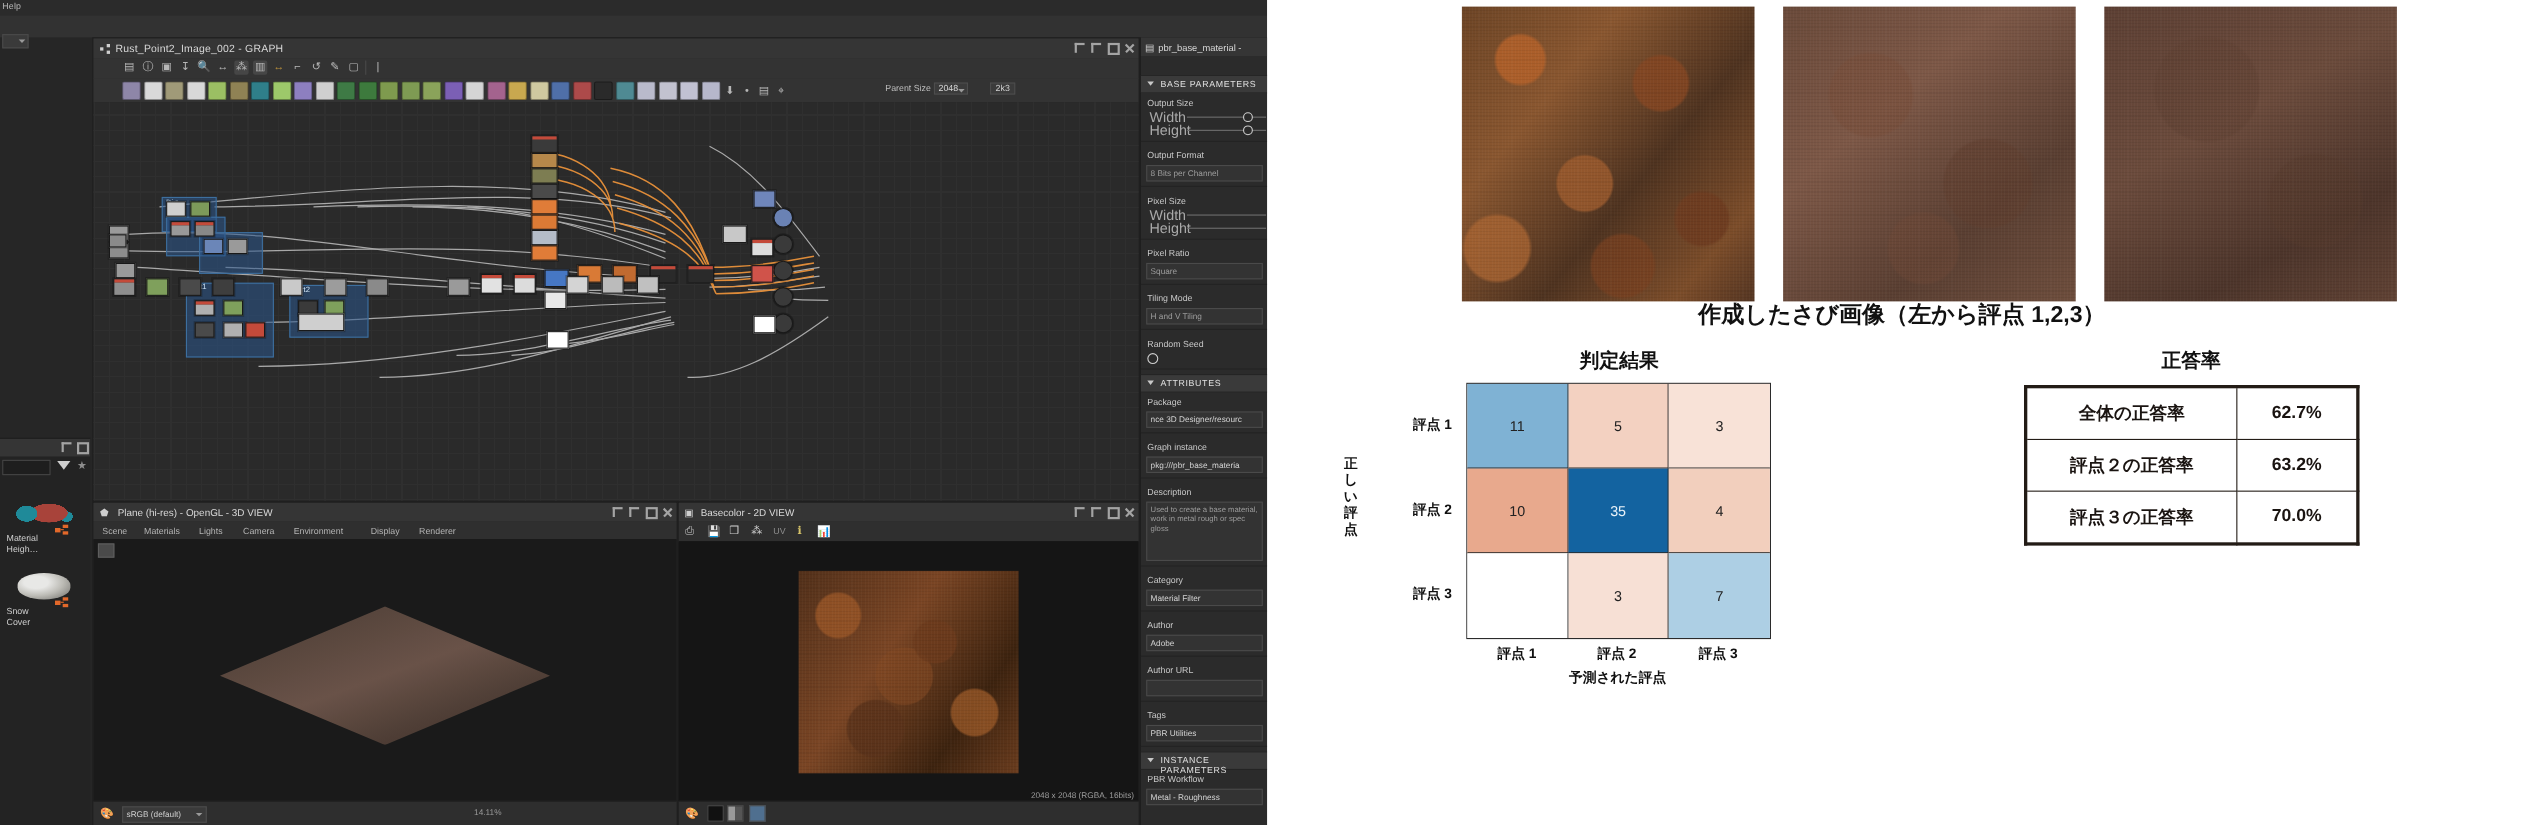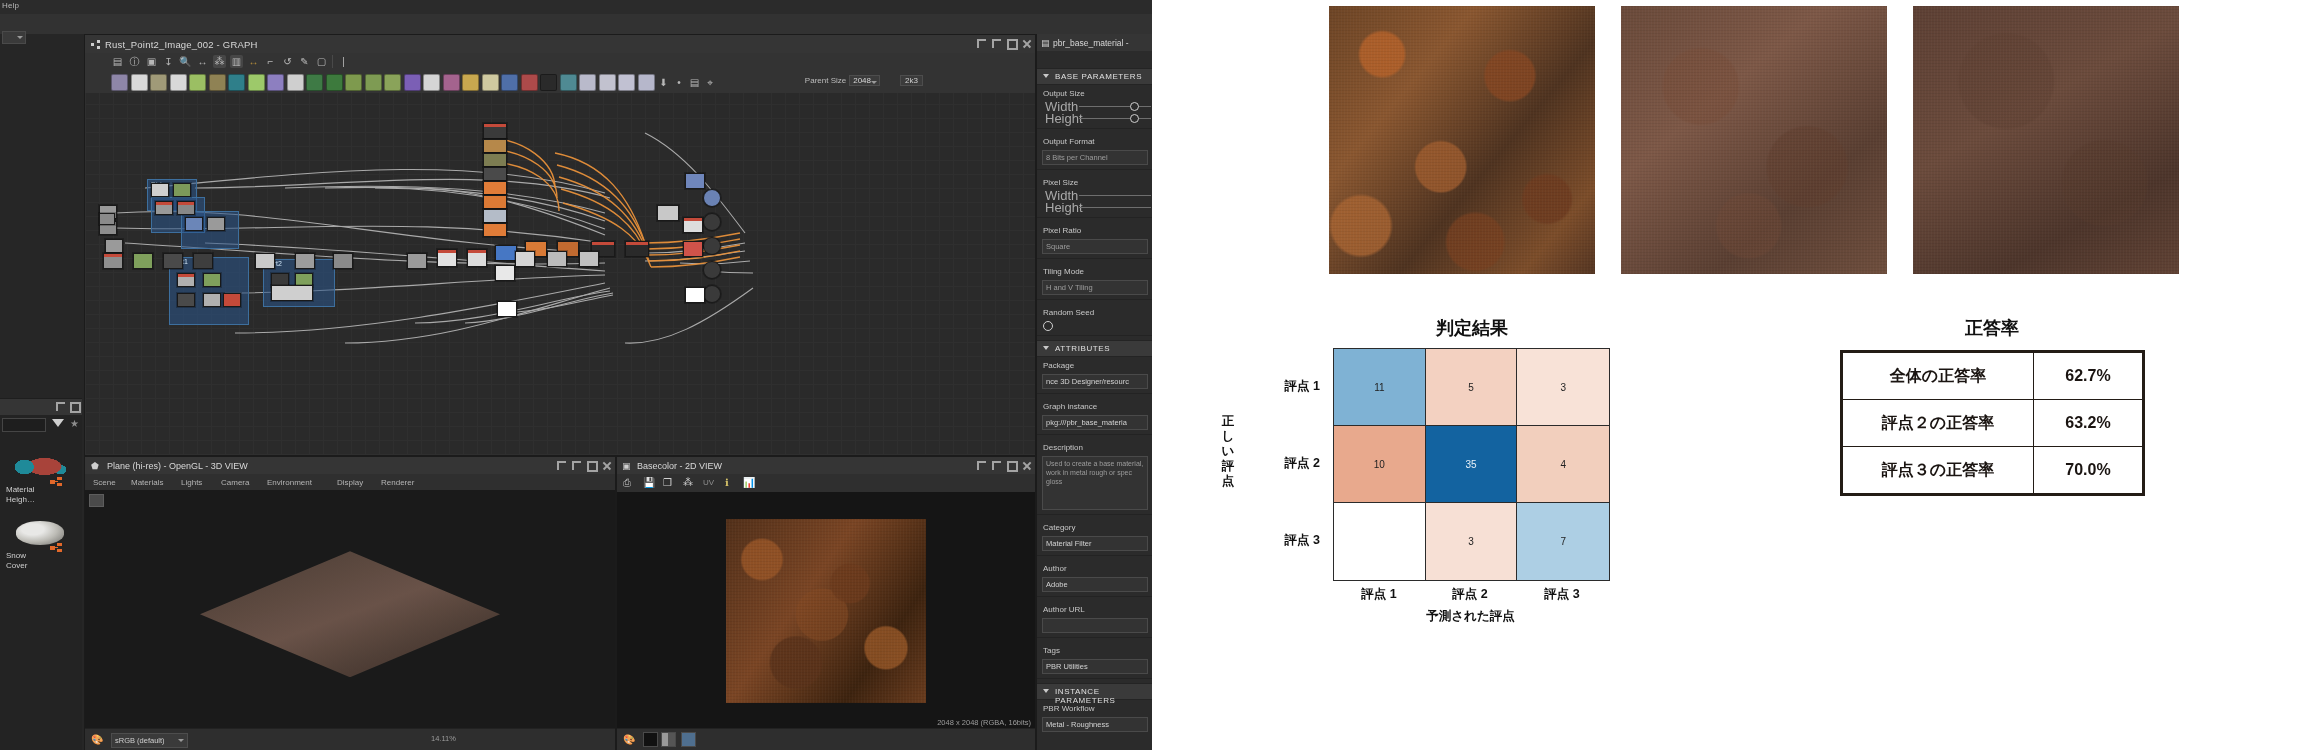--- a/index.html
+++ b/index.html
@@ -164,21 +164,21 @@
       radial-gradient(circle at 72% 66%, rgba(86,58,44,.4) 0 16%, transparent 17%),
       linear-gradient(150deg,#5d4034,#6b4b3c 40%,#4d352b 75%,#604234);}
   .rust-noise{position:absolute;inset:0;opacity:.5;
      background-image:repeating-linear-gradient(0deg,rgba(0,0,0,.10) 0 1px,transparent 1px 3px),
                       repeating-linear-gradient(90deg,rgba(255,255,255,.05) 0 1px,transparent 1px 3px);}
   .rust-cap{position:absolute;left:0;top:266px;width:100%;text-align:center;font-size:21px;font-weight:bold;color:#111;}
 
   .cm-wrap{position:absolute;left:20px;top:316px;width:560px;height:420px;}
   .cm-title{position:absolute;left:150px;top:0;width:300px;text-align:center;font-size:18px;font-weight:bold;color:#111;}
   .cm-grid{position:absolute;left:161px;top:32px;width:275px;height:231px;border:1px solid #2b2b2b;display:grid;grid-template-columns:repeat(3,1fr);grid-template-rows:repeat(3,1fr);}
-  .cell{position:relative;border-right:1px solid #2b2b2b;border-bottom:1px solid #2b2b2b;display:flex;align-items:center;justify-content:center;font-size:10px;color:#222;}
+  .cell{position:relative;border-right:1px solid #2b2b2b;border-bottom:1px solid #2b2b2b;display:flex;align-items:center;justify-content:center;font-size:13px;color:#222;}
   .cell:nth-child(3n){border-right:none;}
   .cell:nth-child(n+7){border-bottom:none;}
   .rlabel{position:absolute;right:0;width:74px;text-align:right;font-size:12.5px;font-weight:bold;color:#111;}
   .ylab{position:absolute;left:48px;top:98px;width:16px;font-size:12.5px;font-weight:bold;color:#111;line-height:15px;text-align:center;}
   .clabel{position:absolute;top:270px;width:92px;text-align:center;font-size:12.5px;font-weight:bold;color:#111;}
   .xlab{position:absolute;left:161px;top:292px;width:275px;text-align:center;font-size:12.5px;font-weight:bold;color:#111;}
 
   .acc-wrap{position:absolute;left:620px;top:316px;width:500px;}
   .acc-title{position:absolute;left:0;top:0;width:440px;text-align:center;font-size:18px;font-weight:bold;color:#111;}
   .acc-table{position:absolute;left:68px;top:34px;width:305px;border:3px solid #231c16;border-collapse:collapse;}
@@ -634,20 +634,21 @@
     <div class="rustrow">
       <div class="rust rust1">
           <div class="rust-noise"></div>
         </div>
       <div class="rust rust2">
           <div class="rust-noise"></div>
         </div>
       <div class="rust rust3">
           <div class="rust-noise"></div>
         </div>
+      <div class="rust-cap">作成したさび画像（左から評点 1,2,3）</div>
     </div>
 
     <div class="cm-wrap">
       <div class="cm-title">判定結果</div>
 
       <div class="ylab">正<br>し<br>い<br>評<br>点</div>
 
       <div class="rlabel" style="left:74px;top:62px;">評点 1</div>
       <div class="rlabel" style="left:74px;top:139px;">評点 2</div>
       <div class="rlabel" style="left:74px;top:216px;">評点 3</div>

